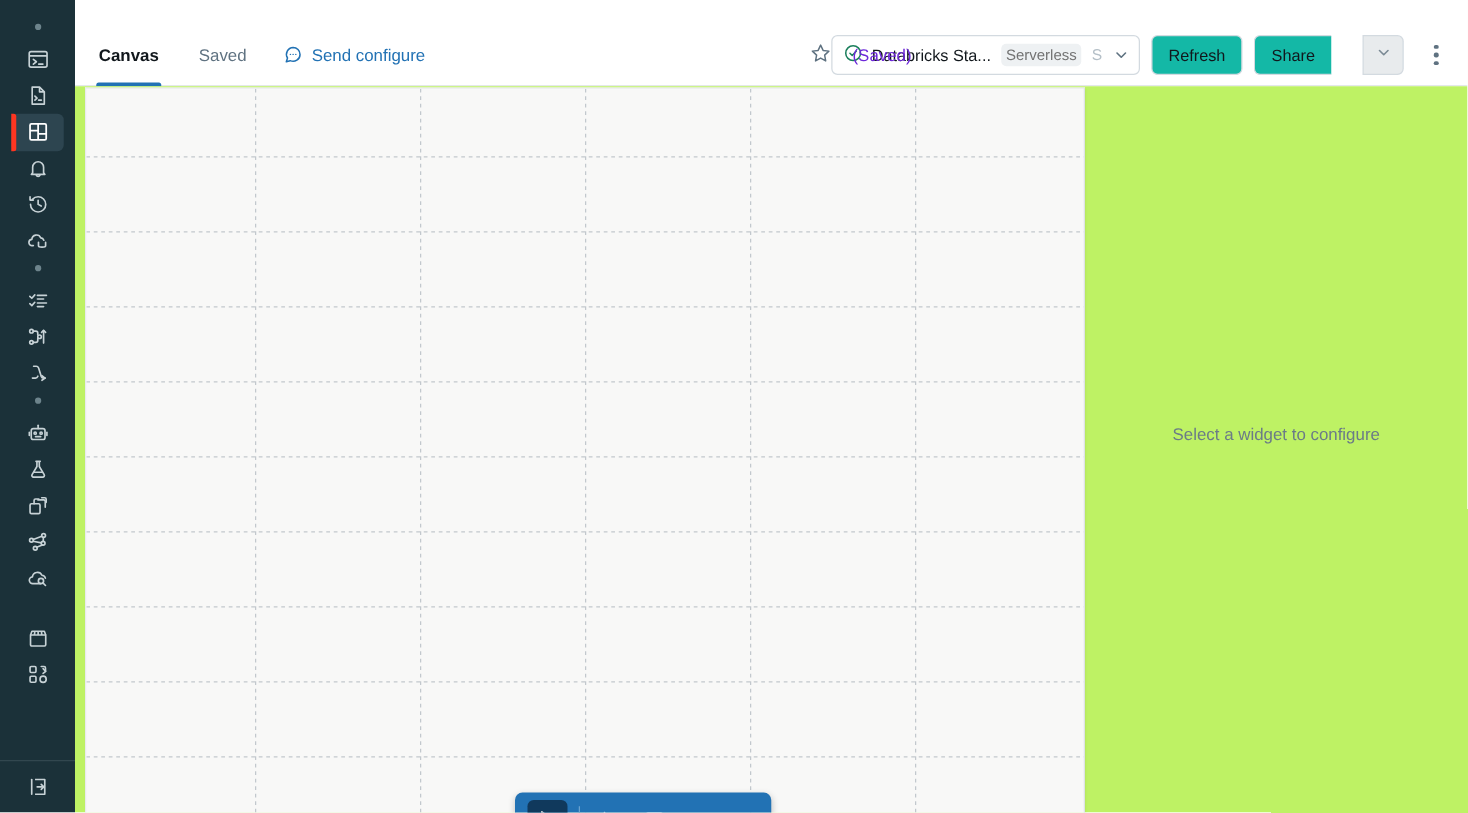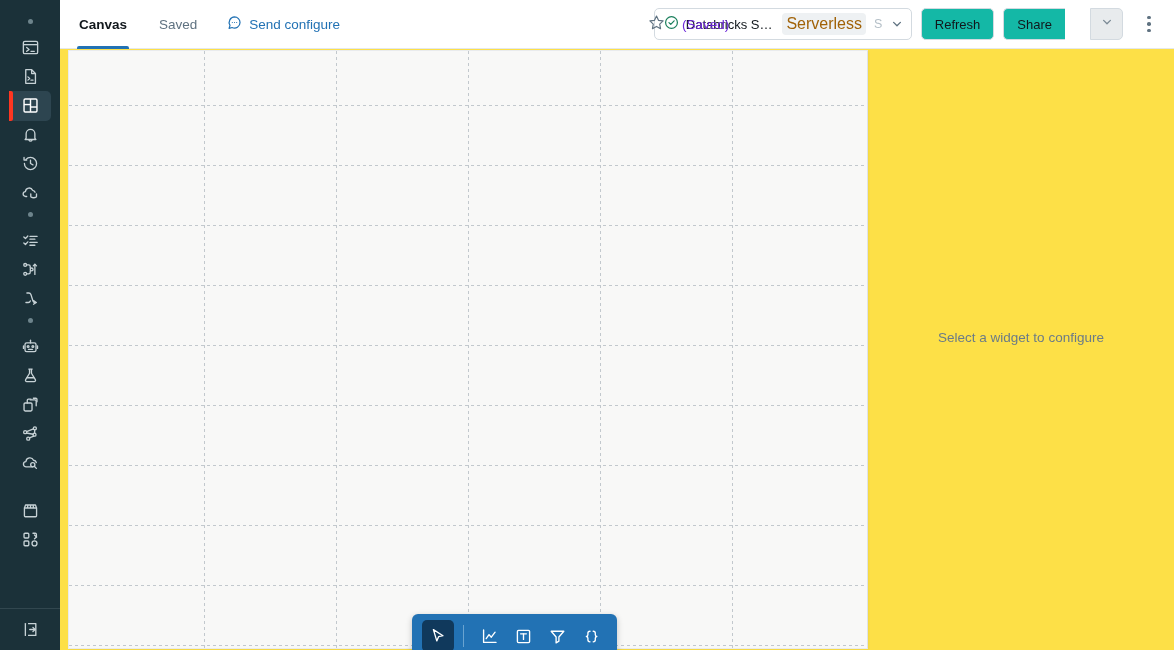--- a/index.html
+++ b/index.html
@@ -56,25 +56,26 @@
   .main {
     flex: 1 1 auto; height: 650px;
     display: flex; flex-direction: column;
     background: #ffffff;
     position: relative;
   }
 
   
   .header {
     height: 49px; flex: 0 0 49px;
-    display: flex; align-items: center;
+    display: flex; 
     padding: 0 12px 0 0;
     background: #ffffff;
     border-bottom: 1px solid #e4e8ea;
     position: relative;
+    margin-top: 20px;
   }
   .tabs { display: flex; align-items: stretch; height: 49px; margin-left: 17px; }
   .tab {
     display: flex; align-items: center;
     height: 49px; padding: 0 2px;
     margin-right: 28px;
     font-size: 13.5px;
     color: #5f7281;
     position: relative;
     cursor: pointer;
@@ -118,21 +119,21 @@
     cursor: pointer;
     max-width: 258px;
   }
   .compute-name {
     margin-left: 7px; white-space: nowrap; overflow: hidden;
     max-width: 96px; text-overflow: ellipsis;
   }
   .compute-chip {
     margin-left: 8px; padding: 2px 4px;
     background: #eef1f3; border-radius: 4px;
-    font-size: 16px; color: #a16207; white-space: nowrap;
+    font-size: 12px; color: #737373; white-space: nowrap;
   }
   .compute-sub {
     margin-left: 8px; font-size: 12.5px; color: #b4bfc7;
     overflow: hidden; white-space: nowrap; max-width: 18px;
   }
   .compute-caret { margin: 0 3px 0 8px; display: flex; align-items: center; }
 
   .btn {
     height: 32px; display: flex; align-items: center; justify-content: center;
     padding: 0 13px;
@@ -150,21 +151,21 @@
   }
   .kebab {
     width: 26px; height: 32px; margin-left: 4px;
     display: flex; flex-direction: column; align-items: center; justify-content: center;
     gap: 3px; cursor: pointer;
   }
   .kebab i { width: 3.5px; height: 3.5px; border-radius: 50%; background: #5f7281; display: block; }
 
   
   .body-area {
-    flex: 1 1 auto; display: flex; position: relative; background: #fde047;
+    flex: 1 1 auto; display: flex; position: relative; background: #bef264;
   }
   .canvas-wrap {
     position: relative;
     width: 808px; flex: 0 0 808px;
     padding: 1px 0 0 8px;
   }
   .canvas {
     position: absolute; left: 8px; top: 1px;
     width: 800px; height: 599px;
     background:

